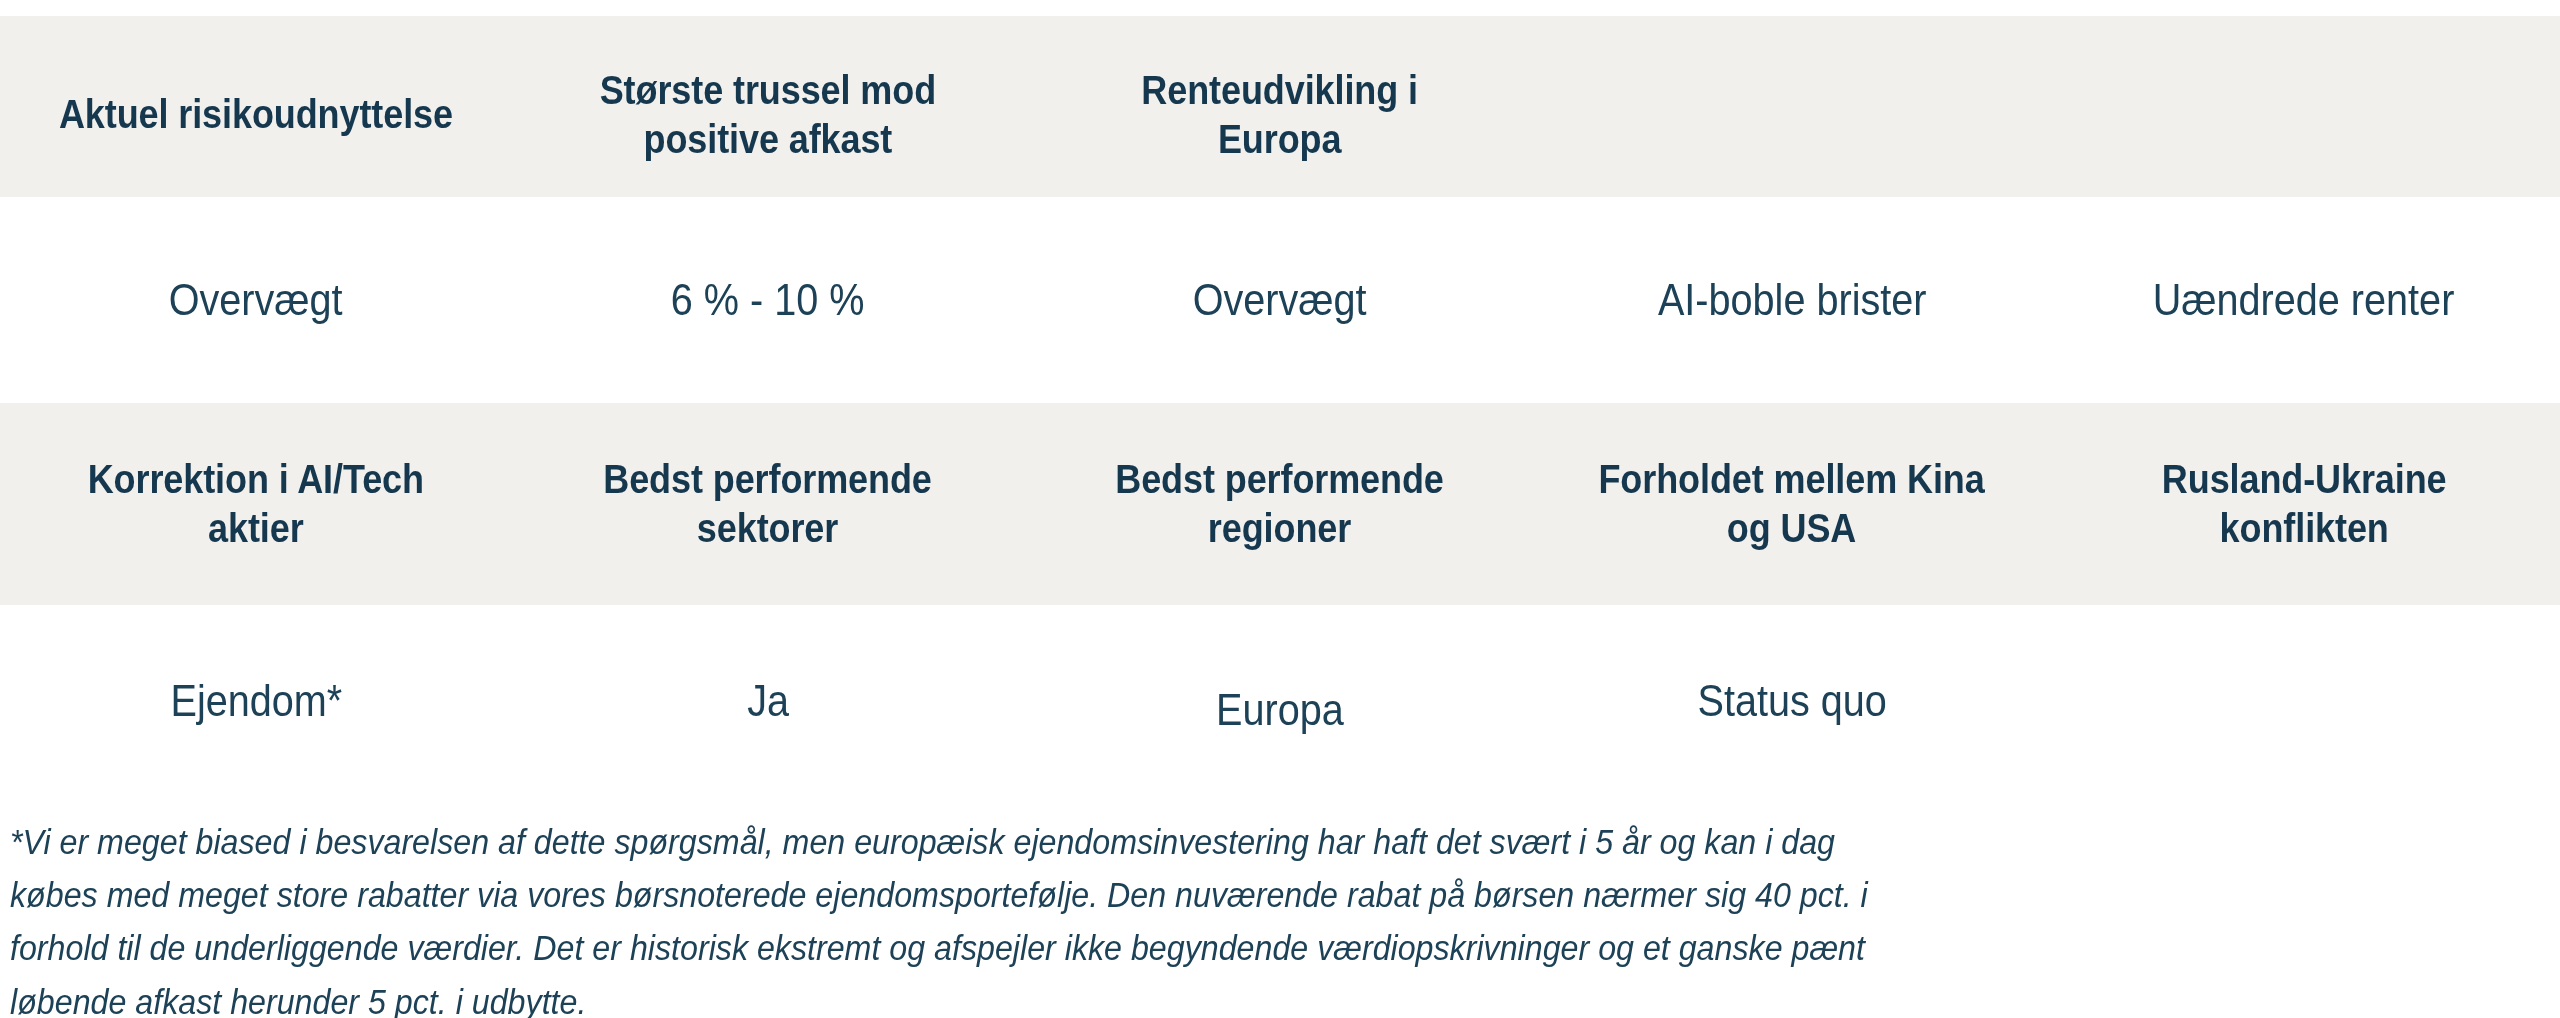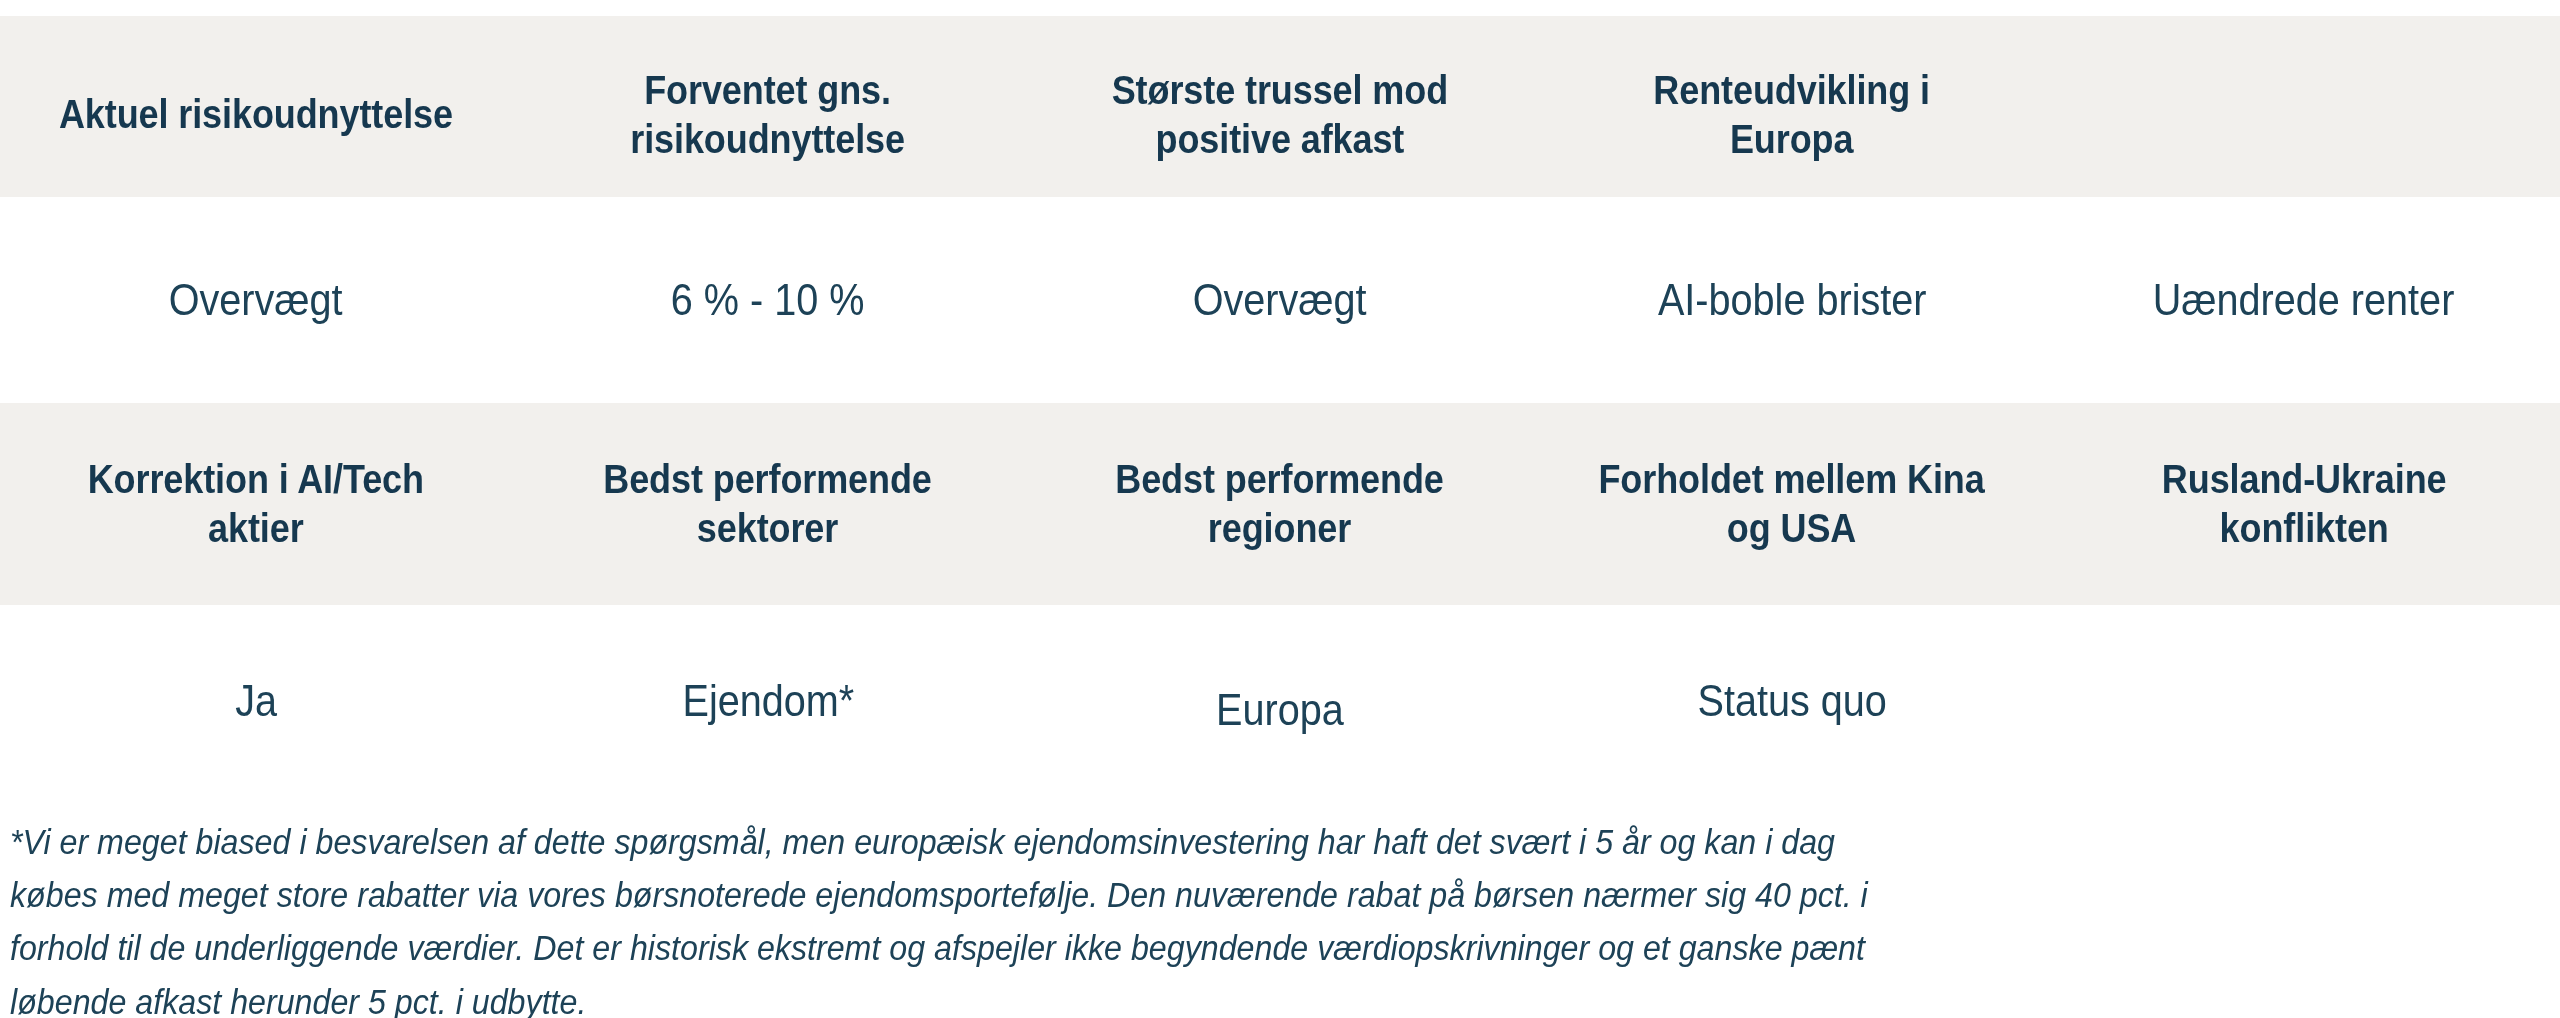--- a/index.html
+++ b/index.html
@@ -93,24 +93,20 @@
 </head>
 <body>
 
 <div class="sheet">
 
   <div class="band band-head" id="head-1">
     <div class="cell head-cell">
       <span class="txt">Aktuel risikoudnyttelse</span>
     </div>
     <div class="cell head-cell">
-      <span class="txt">Forventet gns.
-risikoudnyttelse</span>
-    </div>
-    <div class="cell head-cell">
       <span class="txt">Største trussel mod
 positive afkast</span>
     </div>
     <div class="cell head-cell">
       <span class="txt">Renteudvikling i
 Europa</span>
     </div>
   </div>
 
   <div class="band band-body" id="row-1">
@@ -149,24 +145,24 @@
 og USA</span>
     </div>
     <div class="cell head-cell">
       <span class="txt">Rusland-Ukraine
 konflikten</span>
     </div>
   </div>
 
   <div class="band band-body" id="row-2">
     <div class="cell body-cell">
-      <span class="txt">Ja</span>
+      <span class="txt">Ejendom*</span>
     </div>
     <div class="cell body-cell">
-      <span class="txt">Ejendom*</span>
+      <span class="txt">Ja</span>
     </div>
     <div class="cell body-cell">
       <span class="txt nudge-down">Europa</span>
     </div>
     <div class="cell body-cell">
       <span class="txt">Status quo</span>
     </div>
   </div>
 
   <div class="footnote">

